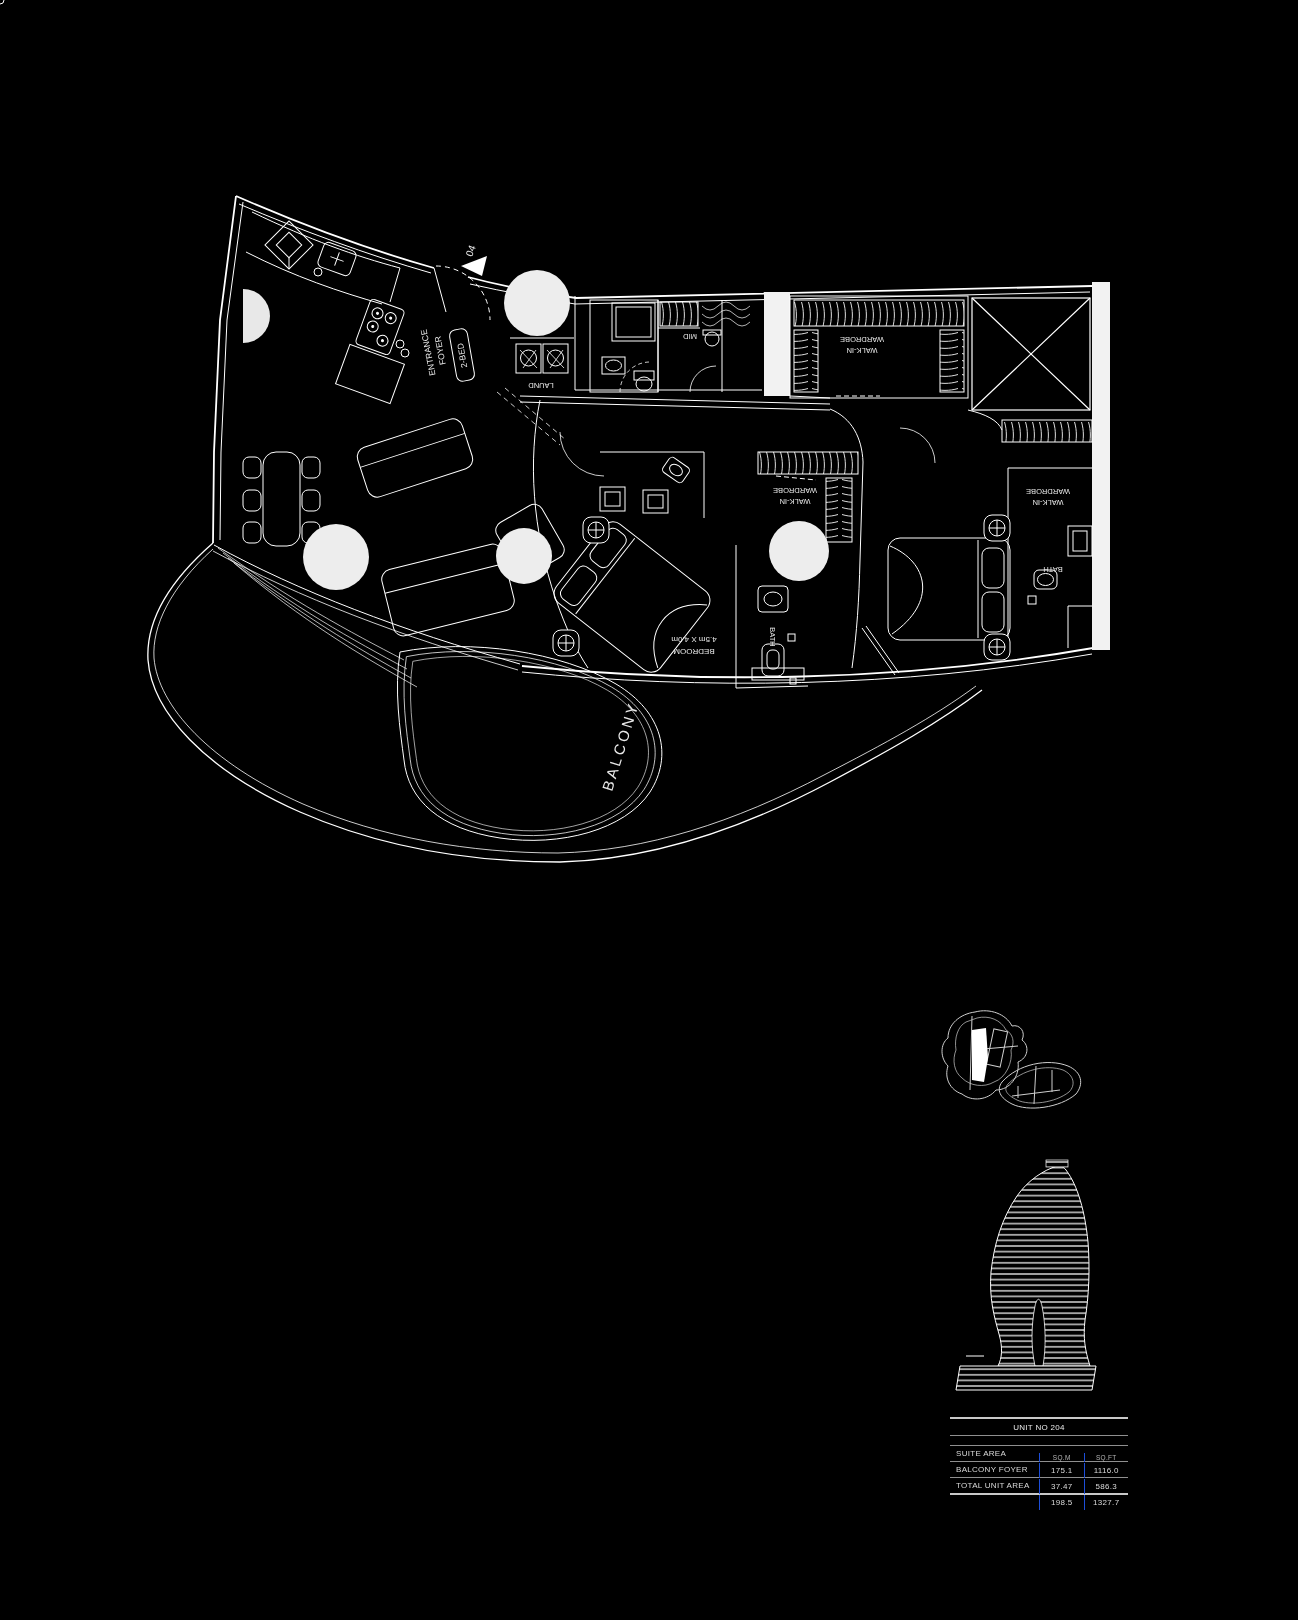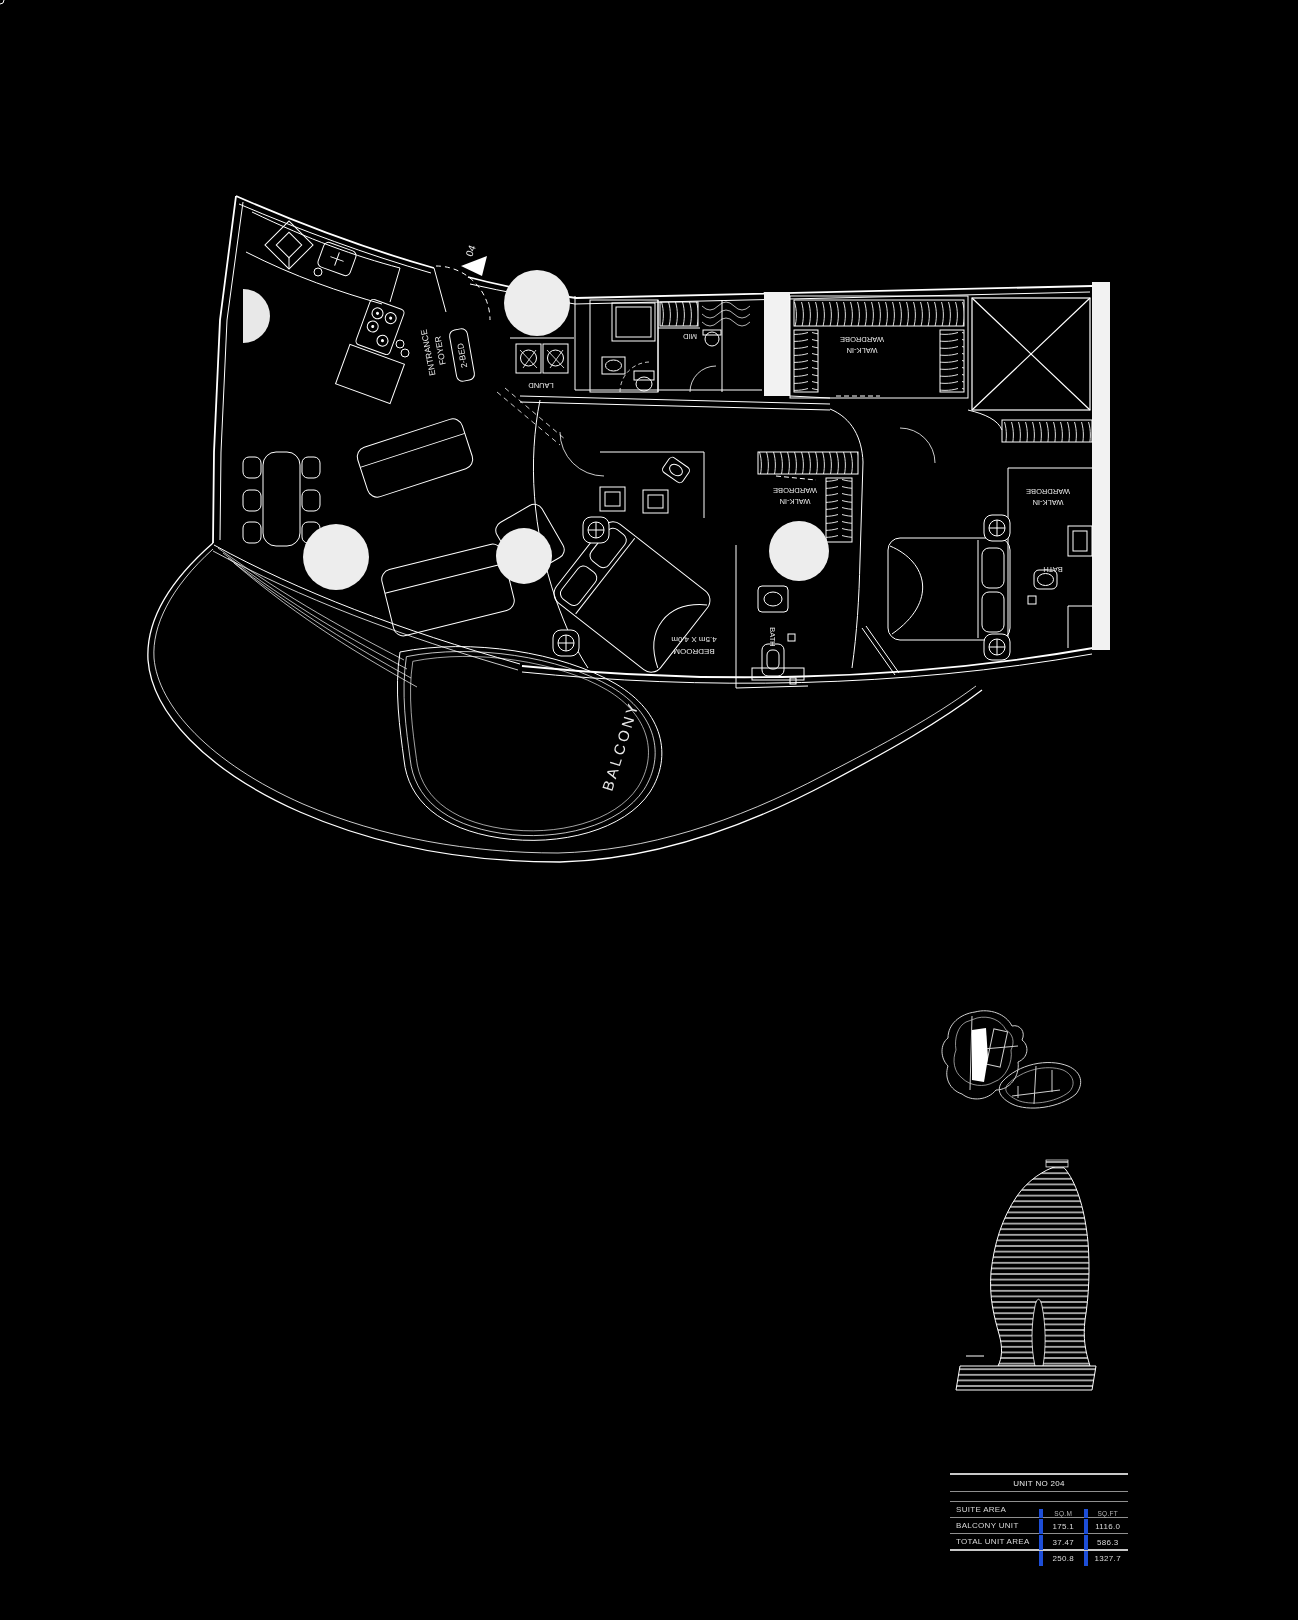--- a/index.html
+++ b/index.html
@@ -2,29 +2,29 @@
 <html><head>
 <meta charset="utf-8">
 <style>
   html,body{margin:0;padding:0;background:#000;}
   .stage{position:relative;width:1298px;height:1620px;background:#000;overflow:hidden;
          font-family:"Liberation Sans", sans-serif;}
   svg{position:absolute;left:0;top:0;}
   svg text{fill:#e8e8e8;font-family:"Liberation Sans", sans-serif;}
 
   
-  .area-table{position:absolute;left:950px;top:1473px;width:178px;color:#d9d9d9;
+  .area-table{position:absolute;left:950px;top:1417px;width:178px;color:#d9d9d9;
               font-size:8px;letter-spacing:.3px;}
   .t-rule{height:1px;background:#8f8f8f;}
   .t-rule.thick{height:2px;background:#c8c8c8;}
   .t-title{text-align:center;padding:4px 0 3px 0;color:#e8e8e8;}
   .t-row{display:flex;align-items:center;height:15px;}
   .t-row.t-head{height:9px;font-size:6.5px;color:#b5b5b5;}
   .t-label{width:50%;padding-left:6px;box-sizing:border-box;}
-  .t-val{width:25%;text-align:center;border-left:4px solid #1d4ed8;height:100%;
+  .t-val{width:25%;text-align:center;border-left:1px solid #1d4ed8;height:100%;
          display:flex;align-items:center;justify-content:center;box-sizing:border-box;margin-top:34px;}
 </style>
 </head>
 <body>
 
 <div class="stage">
 
 <svg width="1298" height="1620" viewBox="0 0 1298 1620">
   <defs>
 
@@ -357,26 +357,26 @@
       <div class="t-val">SQ.FT</div>
     </div>
     <div class="t-rule"></div>
     <div class="t-row">
       <div class="t-label">SUITE AREA</div>
       <div class="t-val">175.1</div>
       <div class="t-val">1116.0</div>
     </div>
     <div class="t-rule"></div>
     <div class="t-row">
-      <div class="t-label">BALCONY UNIT</div>
+      <div class="t-label">BALCONY FOYER</div>
       <div class="t-val">37.47</div>
       <div class="t-val">586.3</div>
     </div>
     <div class="t-rule"></div>
     <div class="t-row">
       <div class="t-label">TOTAL UNIT AREA</div>
-      <div class="t-val">250.8</div>
+      <div class="t-val">198.5</div>
       <div class="t-val">1327.7</div>
     </div>
     <div class="t-rule thick"></div>
   </div>
 
 </div>
 
 </body></html>

